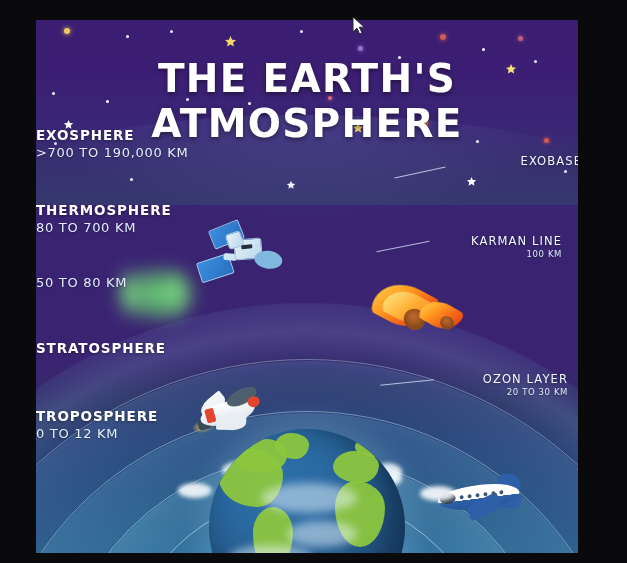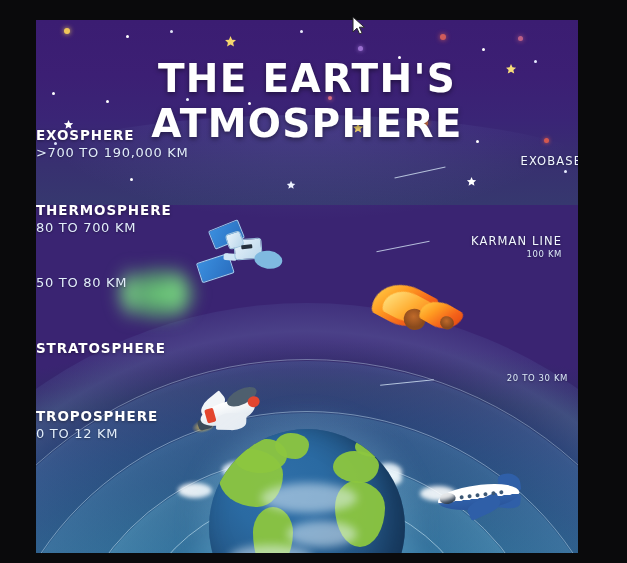--- a/index.html
+++ b/index.html
@@ -249,20 +249,21 @@
     </div>
 
     <div class="leader" style="left:340px;top:226px;width:54px;transform:rotate(-11deg);"></div>
     <div class="callout" style="left:376px;top:214px;width:150px;">
       <div class="callout-name">KARMAN LINE</div>
       <div class="callout-range">100 KM</div>
     </div>
 
     <div class="leader" style="left:344px;top:362px;width:54px;transform:rotate(-6deg);"></div>
     <div class="callout" style="left:382px;top:352px;width:150px;">
+      <div class="callout-name">OZON LAYER</div>
       <div class="callout-range">20 TO 30 KM</div>
     </div>
 
     <div id="satellite">
       <div class="sat-panel" style="left:0px;top:32px;width:32px;height:19px;"></div>
       <div class="sat-arm" style="left:28px;top:33px;width:13px;height:7px;transform:rotate(22deg);"></div>
       <div class="sat-panel" style="left:22px;top:4px;width:30px;height:18px;transform:rotate(-4deg);"></div>
       <div class="sat-body" style="left:40px;top:24px;width:26px;height:19px;transform:rotate(14deg);"></div>
       <div class="sat-body" style="left:36px;top:14px;width:14px;height:14px;"></div>
       <div class="sat-dish" style="left:56px;top:42px;width:28px;height:18px;"></div>

